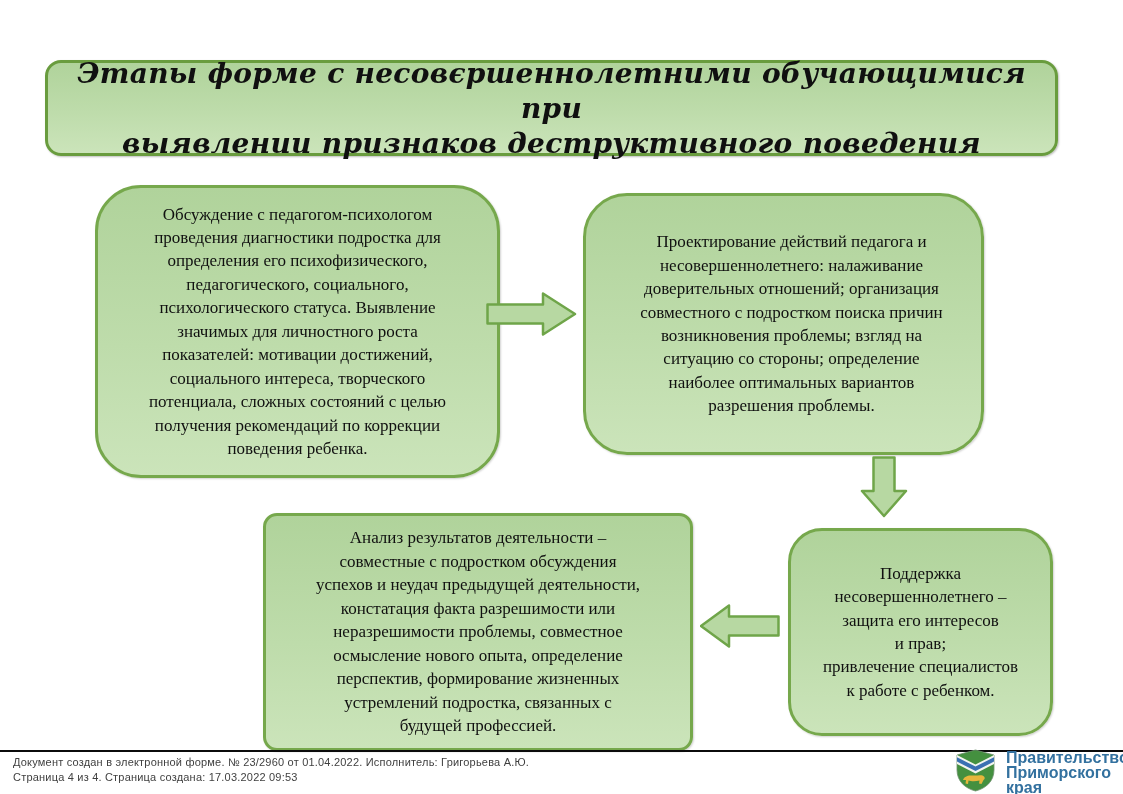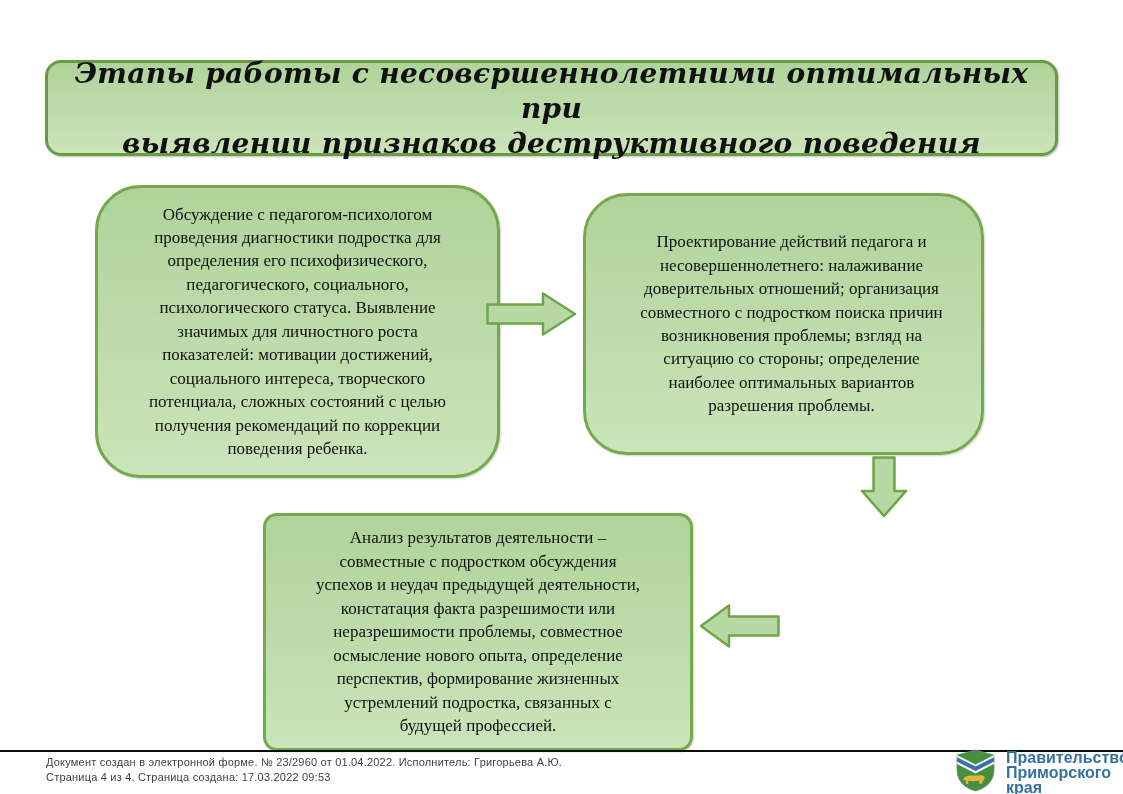--- a/index.html
+++ b/index.html
@@ -53,21 +53,21 @@
   .box-4{left:263px;top:513px;width:430px;height:238px;border-radius:14px;}
   .arrow{position:absolute;}
   .arrow svg{display:block;}
   .arrow-right{left:486px;top:291px;}
   .arrow-down{left:860px;top:456px;}
   .arrow-left{left:700px;top:603px;}
   .footer-rule{
     position:absolute;left:0;top:750px;width:1123px;height:2px;background:#0b0b0b;
   }
   .footer-text{
-    position:absolute;left:46px;
+    position:absolute;left:13px;
     font-family:"Liberation Sans",sans-serif;
     font-size:11px;color:#3f3f3f;letter-spacing:0.2px;
   }
   .footer-line1{top:756px;}
   .footer-line2{top:771px;}
   .logo{
     position:absolute;left:955px;top:749px;
     display:flex;align-items:center;gap:10px;
   }
   .logo-text{
@@ -75,21 +75,21 @@
     font-weight:bold;font-size:16px;line-height:15px;
     color:var(--logo-blue);
   }
 </style>
 </head>
 <body>
 
 <div class="page">
 
   <div class="title-box">
-    <div class="title-text">Этапы работы с несовєршеннолетними оптимальных при
+    <div class="title-text">Этапы форме с несовєршеннолетними обучающимися при
 выявлении признаков деструктивного поведения</div>
   </div>
 
   <div class="box box-1">
     <div class="box-text">Обсуждение с педагогом-психологом
 проведения диагностики подростка для
 определения его психофизического,
 педагогического, социального,
 психологического статуса. Выявление
 значимых для личностного роста
@@ -116,20 +116,28 @@
 наиболее оптимальных вариантов
 разрешения проблемы.</div>
   </div>
 
   <div class="arrow arrow-down">
     <svg width="48" height="62" viewBox="0 0 48 62" xmlns="http://www.w3.org/2000/svg">
       <polygon points="13.5,1.5 34.5,1.5 34.5,35 46,35 24,60 2,35 13.5,35" fill="#b7d8a2" stroke="#6fa549" stroke-width="2.5" stroke-linejoin="round"></polygon>
     </svg>
   </div>
 
+  <div class="box box-3">
+    <div class="box-text">Поддержка
+несовершеннолетнего –
+защита его интересов
+и прав;
+привлечение специалистов
+к работе с ребенком.</div>
+  </div>
 
   <div class="arrow arrow-left">
     <svg width="80" height="46" viewBox="0 0 80 46" xmlns="http://www.w3.org/2000/svg">
       <polygon points="78.5,13.5 29,13.5 29,2.5 1,23 29,43.5 29,32.5 78.5,32.5" fill="#b7d8a2" stroke="#6fa549" stroke-width="2.5" stroke-linejoin="round"></polygon>
     </svg>
   </div>
 
   <div class="box box-4">
     <div class="box-text">Анализ результатов деятельности –
 совместные с подростком обсуждения

